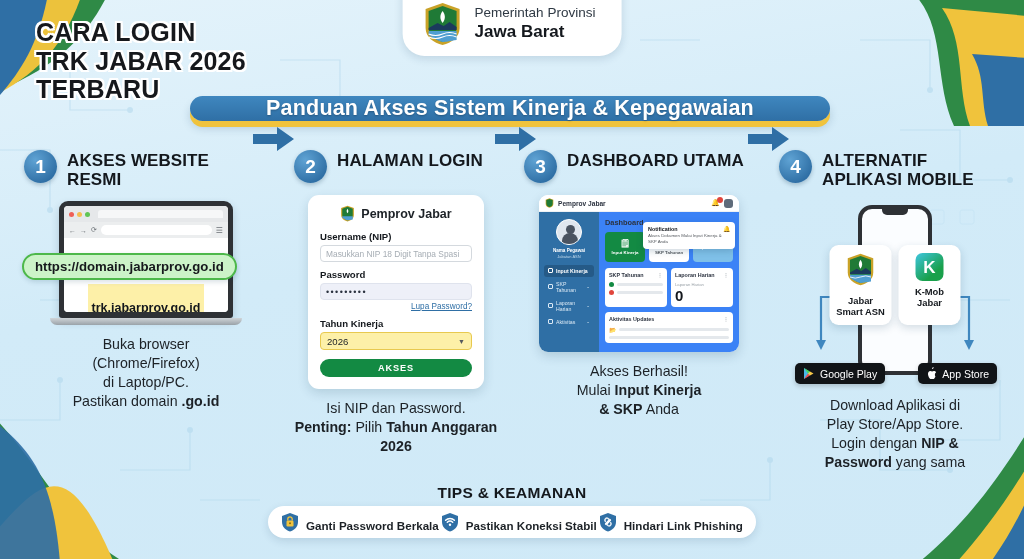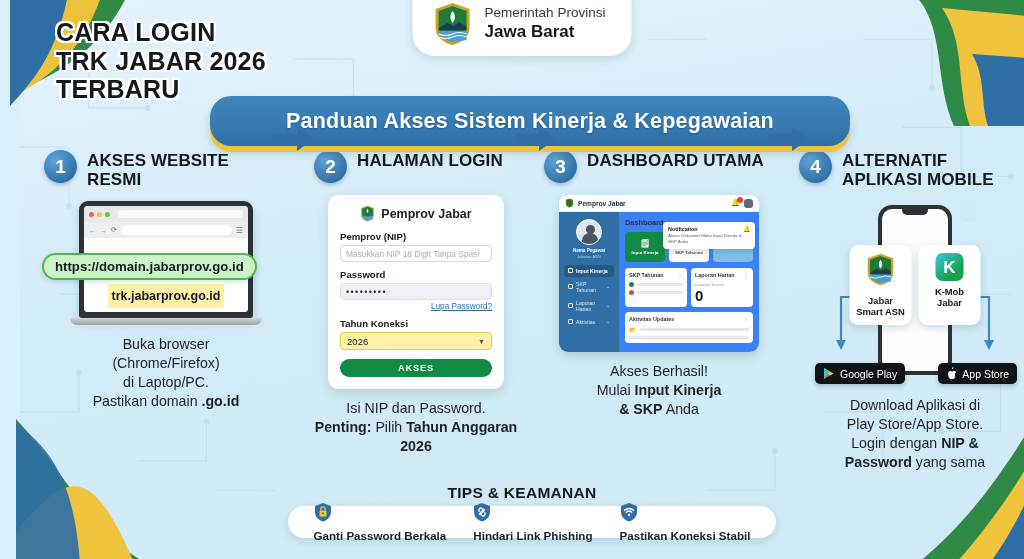--- a/index.html
+++ b/index.html
@@ -2,21 +2,21 @@
 <html><head>
 <meta charset="utf-8">
 <style>
   * { box-sizing: border-box; margin: 0; padding: 0; }
   body {
     width: 1024px; height: 559px;
     font-family: "Liberation Sans", sans-serif;
     background: #d9effa;
     overflow: hidden; position: relative;
   }
-  #stage { position: absolute; inset: 0; margin-left: 20px; }
+  #stage { position: absolute; inset: 0; }
 
   
   .bg-grad { position:absolute; inset:0;
     background: linear-gradient(170deg,#e4f3fb 0%, #d2ebf8 45%, #cfe9f7 100%); }
   .circuit { position:absolute; inset:0; opacity:.45; }
 
   .corner { position:absolute; pointer-events:none; }
   .c-tl { top:-6px; left:-10px; width:150px; height:130px; }
   .c-tr { top:-4px; right:-4px; width:120px; height:130px; }
   .c-bl { bottom:-4px; left:-4px; width:130px; height:180px; }
@@ -33,21 +33,21 @@
   .gov-badge {
     position:absolute; left:50%; transform:translateX(-50%); top:-14px;
     background:#fff; border-radius:0 0 22px 22px;
     padding:16px 26px 10px 20px; display:flex; align-items:center; gap:12px;
     box-shadow:0 3px 9px rgba(20,60,90,.14); z-index:7;
   }
   .gov-text .l1 { font-size:13.5px; color:#2f3944; line-height:1.25; }
   .gov-text .l2 { font-size:17px; font-weight:bold; color:#14181d; line-height:1.2; }
 
   .banner {
-    position:absolute; left:190px; top:96px; width:640px; height:50px;
+    position:absolute; left:190px; top:96px; width:640px; height:25px;
     background: linear-gradient(180deg,#3f87bf 0%, #2f6fa5 100%);
     border-radius:21px; display:flex; align-items:center; justify-content:center;
     box-shadow: 0 6px 0 #f0c33c, 0 7px 10px rgba(20,60,90,.2);
     z-index:6;
   }
   .banner span {
     color:#fff; font-size:21.5px; font-weight:bold; letter-spacing:.2px;
     text-shadow:0 1px 2px rgba(0,0,0,.25);
   }
 
@@ -97,21 +97,21 @@
   .dot.r{background:#ef5f56}.dot.y{background:#f5bd4f}.dot.g{background:#61c554}
   .bw-tab { flex:1; height:8px; background:#f6f7f8; border-radius:3px 3px 0 0; margin-left:5px; }
   .bw-nav { background:#eceeef; padding:3px 5px; display:flex; align-items:center; gap:4px; }
   .bw-nav .ic { font-size:7px; color:#6b7176; }
   .bw-url { flex:1; height:10px; background:#fff; border-radius:5px; }
   .bw-ham { font-size:8px; color:#6b7176; }
   .bw-body { height:74px; background:#fff; position:relative; padding-top:30px; text-align:center; }
   .atau { font-size:12px; color:#55595e; }
   .trk {
     display:inline-block; margin-top:2px; font-size:12.5px; font-weight:bold; color:#14181d;
-    background:#fdf0a8; padding:5px 4px; border-radius:0;
+    background:#fdf0a8; padding:17px 4px; border-radius:0;
   }
   .laptop-base {
     height:7px; background:linear-gradient(180deg,#cfd4d8,#9aa2a8);
     border-radius:0 0 7px 7px; margin:0 -9px;
   }
   .url-pill {
     position:absolute; left:-37px; top:52px; z-index:4;
     background:#ccf3c8; border:2px solid #4db84a; border-radius:15px;
     padding:4px 11px; font-size:13.2px; font-weight:bold; color:#16181c;
     white-space:nowrap; box-shadow:0 2px 5px rgba(20,60,90,.16);
@@ -244,21 +244,21 @@
   .tips-title {
     position:absolute; left:0; right:0; top:484px; text-align:center;
     font-size:15.5px; font-weight:bold; color:#14181d; z-index:6; letter-spacing:.3px;
   }
   .tips-bar {
     position:absolute; left:268px; top:506px; width:488px; height:32px;
     background:#fff; border-radius:16px; display:flex; align-items:center;
     justify-content:space-around; padding:0 12px;
     box-shadow:0 3px 9px rgba(20,60,90,.14); z-index:6;
   }
-  .tip { display:flex; align-items:flex-start; gap:7px;flex-direction:column; }
+  .tip { display:flex; align-items:flex-end; gap:7px; }
   .tip span { font-size:11.6px; color:#1c2126; font-weight:bold; }
   .shield { width:18px; height:20px; flex:none; }
 </style>
 </head>
 <body>
 
 <div id="stage">
 
   <div class="bg-grad"></div>
 
@@ -404,26 +404,26 @@
         <div class="login-card">
           <div class="lc-head">
             <svg width="15" height="17" viewBox="0 0 40 44">
               <path d="M20 1 L37 7 V26 C37 35 29 41 20 43 C11 41 3 35 3 26 V7 Z" fill="#c9a227"></path>
               <path d="M20 4 L34 9 V26 C34 33 27 38 20 40 C13 38 6 33 6 26 V9 Z" fill="#1f7a36"></path>
               <path d="M20 9 C23 13 23 17 20 21 C17 17 17 13 20 9 Z" fill="#fff"></path>
               <path d="M6 29 h28 v9 C28 39 22 40 20 40 C16 39 10 36 6 33 Z" fill="#4f9ed1"></path>
             </svg>
             <span>Pemprov Jabar</span>
           </div>
-          <div class="f-label">Pemprov (NIP)</div>
+          <div class="f-label">Username (NIP)</div>
           <div class="f-input">Masukkan NIP 18 Digit Tanpa Spasi</div>
           <div class="f-label">Password</div>
           <div class="f-input pw">•••••••••</div>
           <div class="f-forgot">Lupa Password?</div>
-          <div class="f-label">Tahun Koneksi</div>
+          <div class="f-label">Tahun Kinerja</div>
           <div class="f-select">
             <span>2026</span>
             <span class="chev">▼</span>
           </div>
           <div class="f-login">AKSES</div>
         </div>
       </div>
       <div class="caption">Isi NIP dan Password.<br><b>Penting:</b> Pilih <b>Tahun Anggaran 2026</b></div>
     </div>
 
@@ -598,30 +598,30 @@
         <path d="M9 1 L17 4 V10 C17 15 13 18.5 9 19.5 C5 18.5 1 15 1 10 V4 Z" fill="#2f6fa5"></path>
         <rect x="5.5" y="8.5" width="7" height="6" rx="1.2" fill="#f0c33c"></rect>
         <path d="M6.8 8.5 V7 a2.2 2.2 0 0 1 4.4 0 V8.5" stroke="#f0c33c" stroke-width="1.3" fill="none"></path>
         <circle cx="9" cy="11.2" r="1" fill="#8a6a12"></circle>
       </svg>
       <span>Ganti Password Berkala</span>
     </div>
     <div class="tip">
       <svg class="shield" viewBox="0 0 18 20">
         <path d="M9 1 L17 4 V10 C17 15 13 18.5 9 19.5 C5 18.5 1 15 1 10 V4 Z" fill="#2f6fa5"></path>
+        <path d="M4.6 8.2 a6.4 6.4 0 0 1 8.8 0" stroke="#fff" stroke-width="1.5" fill="none" stroke-linecap="round"></path>
+        <path d="M6.3 10.3 a4 4 0 0 1 5.4 0" stroke="#fff" stroke-width="1.5" fill="none" stroke-linecap="round"></path>
+        <circle cx="9" cy="12.8" r="1.2" fill="#fff"></circle>
+      </svg>
+      <span>Pastikan Koneksi Stabil</span>
+    </div>
+    <div class="tip">
+      <svg class="shield" viewBox="0 0 18 20">
+        <path d="M9 1 L17 4 V10 C17 15 13 18.5 9 19.5 C5 18.5 1 15 1 10 V4 Z" fill="#2f6fa5"></path>
         <path d="M7.2 11.8 L10.8 8.2" stroke="#fff" stroke-width="2.6" stroke-linecap="round"></path>
         <path d="M6.3 9.3 a2 2 0 0 1 2.8 -2.8 l1 1" stroke="#e8eef4" stroke-width="1.5" fill="none" stroke-linecap="round"></path>
         <path d="M11.7 10.7 a2 2 0 0 1 -2.8 2.8 l-1 -1" stroke="#e8eef4" stroke-width="1.5" fill="none" stroke-linecap="round"></path>
       </svg>
       <span>Hindari Link Phishing</span>
     </div>
-    <div class="tip">
-      <svg class="shield" viewBox="0 0 18 20">
-        <path d="M9 1 L17 4 V10 C17 15 13 18.5 9 19.5 C5 18.5 1 15 1 10 V4 Z" fill="#2f6fa5"></path>
-        <path d="M4.6 8.2 a6.4 6.4 0 0 1 8.8 0" stroke="#fff" stroke-width="1.5" fill="none" stroke-linecap="round"></path>
-        <path d="M6.3 10.3 a4 4 0 0 1 5.4 0" stroke="#fff" stroke-width="1.5" fill="none" stroke-linecap="round"></path>
-        <circle cx="9" cy="12.8" r="1.2" fill="#fff"></circle>
-      </svg>
-      <span>Pastikan Koneksi Stabil</span>
-    </div>
   </div>
 
 </div>
 
 </body></html>

